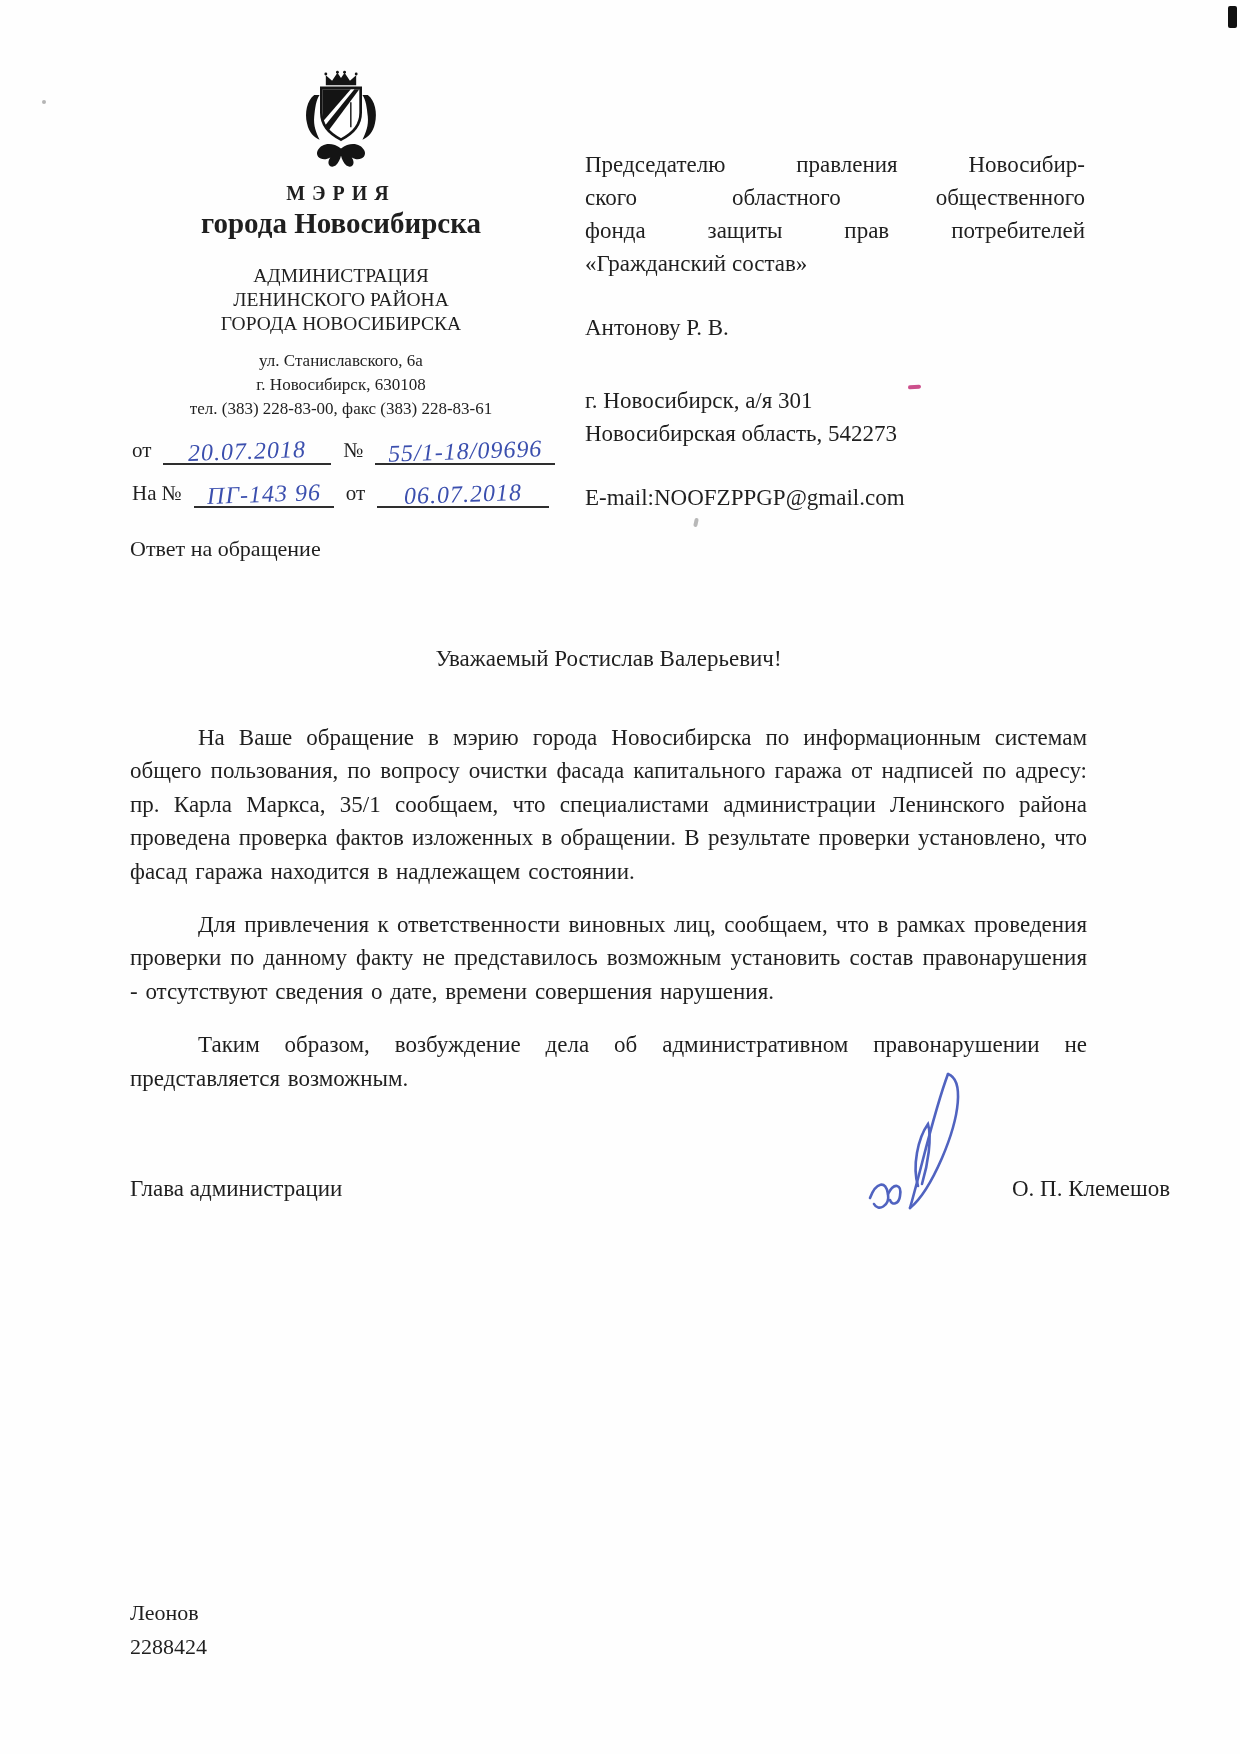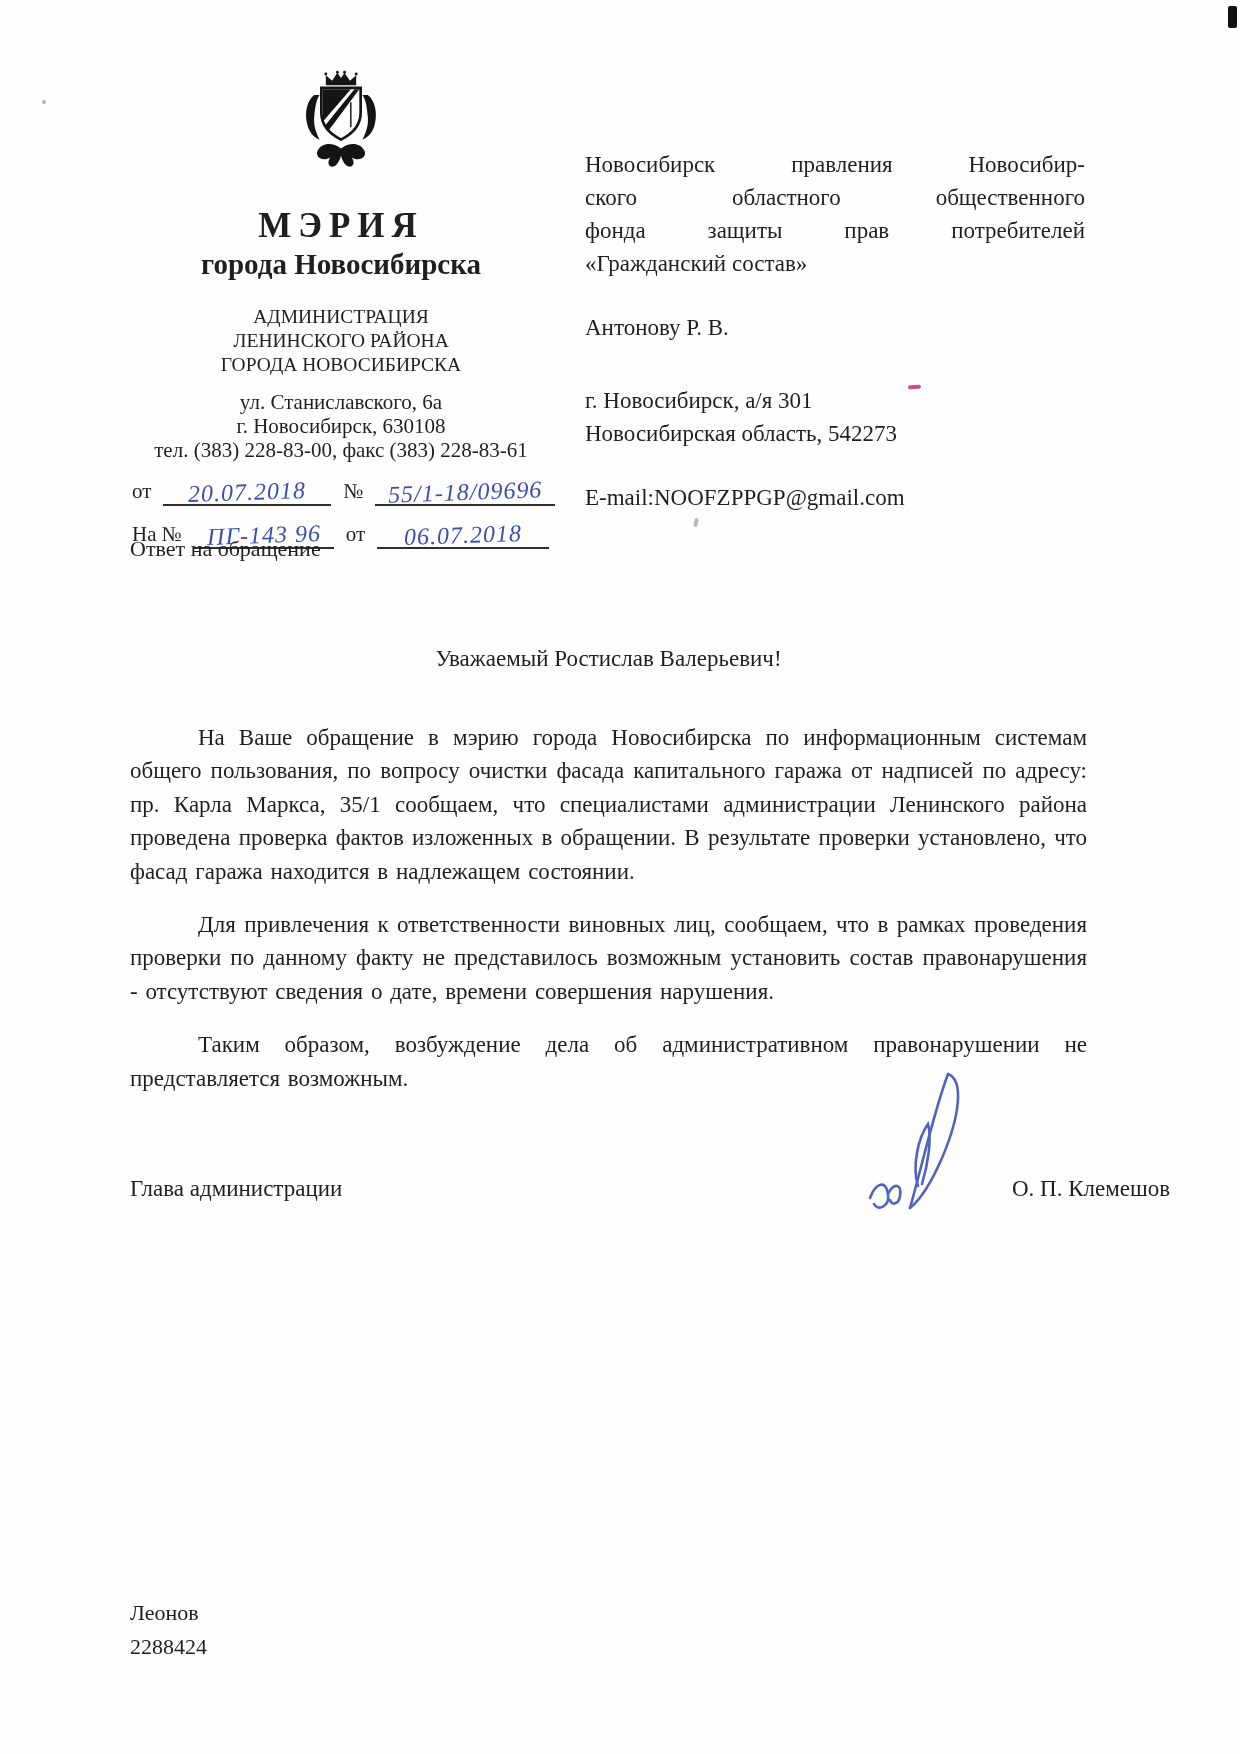--- a/index.html
+++ b/index.html
@@ -13,26 +13,26 @@
     color:#1f1f1f;
     overflow:hidden;
   }
 
   
   .header-left {
     position:absolute; left:112px; top:70px; width:458px;
     text-align:center;
   }
   .emblem { display:block; width:94px; height:100px; margin:0 auto; }
-  .org-line-1 { margin-top:36px; font-size:35px; font-weight:bold; letter-spacing:7px; }
+  .org-line-1 { margin-top:12px; font-size:20px; font-weight:bold; letter-spacing:7px; }
   .org-line-2 { margin-top:2px;  font-size:29px; font-weight:bold; }
   .org-line-3 { margin-top:24px;  font-size:19.5px; line-height:24px; }
   .org-line-4, .org-line-5 { font-size:19.5px; line-height:24px; }
   .addr-group { margin-top:13px; }
-  .addr-line { font-size:21px; line-height:24px;font-family:Liberation Serif, serif; }
+  .addr-line { font-size:17px; line-height:24px;font-family:Liberation Serif, serif; }
 
   .ref-rows { margin-top:12px; padding-left:20px; }
   .ref-row {
     display:flex; align-items:flex-end; gap:12px;
     margin-top:11px; font-size:21px; text-align:left;
   }
   .ref-label { padding-bottom:2px; white-space:nowrap;font-family:Liberation Serif, serif; }
   .ref-field {
     border-bottom:2px solid #2e2e2e;
     text-align:center; padding-bottom:0px;
@@ -146,21 +146,21 @@
         <span class="ref-field f-date2">
             <span class="hand">06.07.2018</span>
           </span>
       </div>
     </div>
   </div>
 
   <div class="subject">Ответ на обращение</div>
 
   <div class="header-right">
-    <div class="jline">Новосибирск правления Новосибир-</div>
+    <div class="jline">Председателю правления Новосибир-</div>
     <div class="jline">ского областного общественного</div>
     <div class="jline">фонда защиты прав потребителей</div>
     <div>«Гражданский состав»</div>
     <div class="recipient-name">Антонову Р. В.</div>
     <div class="recipient-addr1">г. Новосибирск, а/я 301</div>
     <div>Новосибирская область, 542273</div>
     <div class="recipient-email">E-mail:NOOFZPPGP@gmail.com</div>
   </div>
 
   <div class="salutation">Уважаемый Ростислав Валерьевич!</div>

